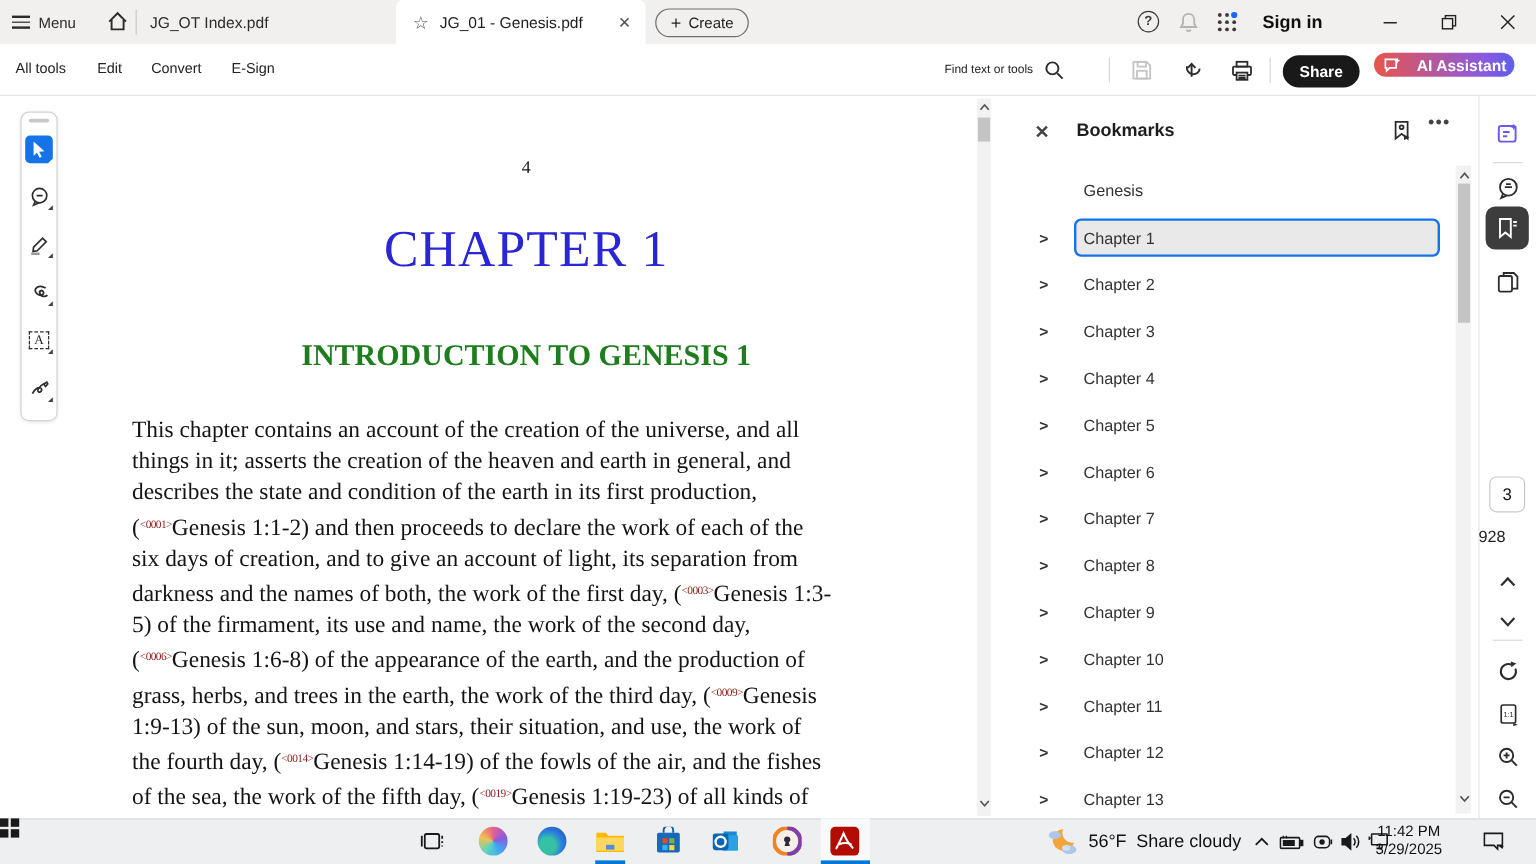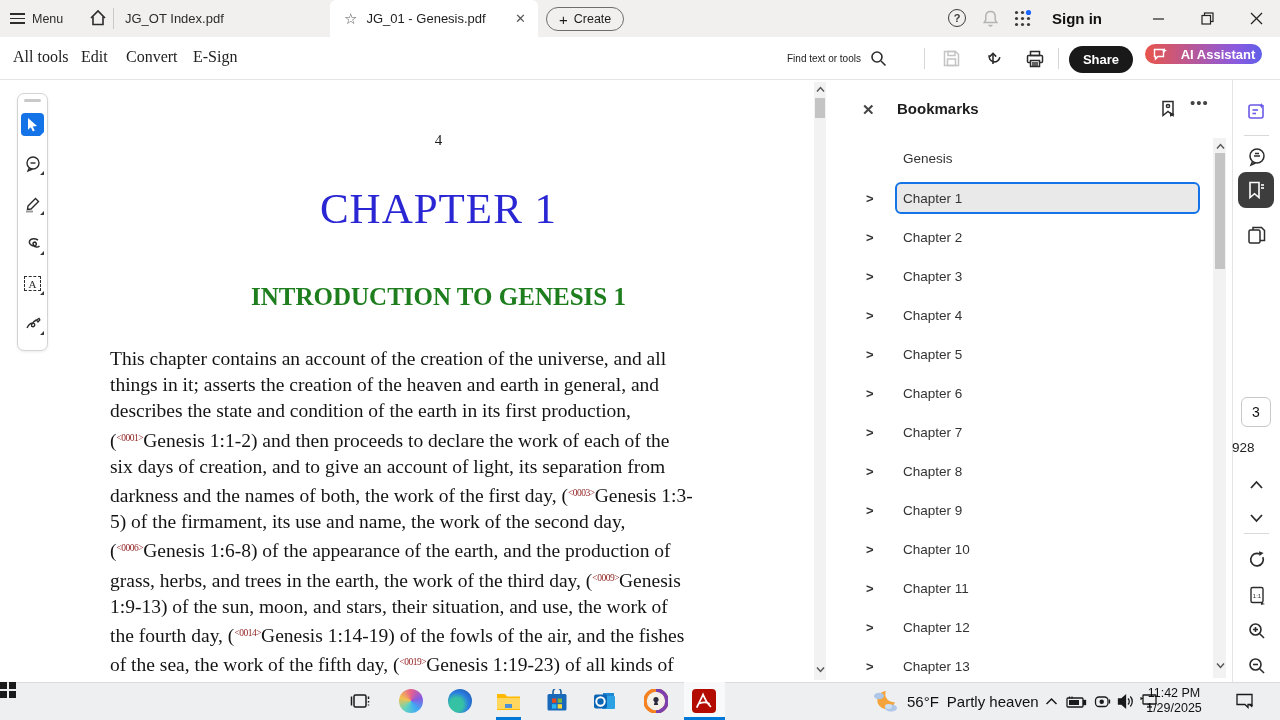--- a/index.html
+++ b/index.html
@@ -22,21 +22,21 @@
   .tab-close { margin-left:auto; margin-right:12px; color:#555; font-size:13px; }
   .create-btn { left:546px; top:7px; height:24px; padding:0 12px; border:1.5px solid #6e6e6e; border-radius:12px; display:flex; align-items:center; gap:6px; font-size:12.5px; color:#1d1d1d; background:#f1f0ef; }
   .qmark { left:948px; top:9px; width:18px; height:18px; border:1.5px solid #3c3c3c; border-radius:50%; font-size:11px; color:#3c3c3c; display:flex; align-items:center; justify-content:center; font-weight:bold; }
   .bell { left:981px; top:9px; }
   .appsgrid { left:1013px; top:9px; }
   .signin { left:1052px; top:0; height:37px; display:flex; align-items:center; font-size:15px; font-weight:700; color:#111; }
   .wbtn { top:0; width:34px; height:37px; display:flex; align-items:center; justify-content:center; color:#222; }
 
   
   .toolbar { left:0; top:37px; width:1280px; height:43px; background:#fff; border-bottom:1px solid #e4e4e4; }
-  .tmenu { top:37px; height:39px; display:flex; align-items:center; font-size:16px; color:#222;font-family:Liberation Serif, serif; }
+  .tmenu { top:37px; height:39px; display:flex; align-items:center; font-size:12px; color:#222; }
   .findgrp { left:787px; top:37px; height:43px; display:flex; align-items:center; gap:8px; font-size:10px; color:#222; }
   .vdiv { top:48px; width:1px; height:21px; background:#d6d6d6; }
   .icobtn { top:37px; height:43px; width:34px; display:flex; align-items:center; justify-content:center; }
   .share-pill { left:1069px; top:46px; width:64px; height:27px; border-radius:14px; background:#191919; color:#fff; font-size:13px; font-weight:700; display:flex; align-items:center; justify-content:center; }
   .ai-pill { left:1145px; top:44px; width:117px; height:20px; border-radius:15px; background:linear-gradient(90deg,#e8554b,#8a5ae0 78%,#5f5fe8); color:#fff; font-size:13px; font-weight:700; display:flex; align-items:center; justify-content:center; gap:12px; }
 
   
   .docarea { left:0; top:80px; width:830px; height:602px; background:#fff; overflow:hidden; }
   .pagecenter { left:110px; width:657px; text-align:center; font-family:"Liberation Serif", serif; }
   .pagenum { top:132px; font-size:15px; color:#1a1a1a; }
@@ -558,21 +558,21 @@
   <div class="abs weather">
     <span>
       <svg width="27" height="25" viewBox="0 0 27 25">
         <path d="M14 2 a9 9 0 1 0 9 11 a8 8 0 0 1 -9-11z" fill="#f5a33b"></path>
         <ellipse cx="7" cy="7" rx="5" ry="3.2" fill="#aec6e8"></ellipse>
         <ellipse cx="19" cy="19" rx="6" ry="3.6" fill="#aec6e8"></ellipse>
         <ellipse cx="16.5" cy="17.5" rx="3.5" ry="2.4" fill="#cfdff2"></ellipse>
       </svg>
     </span>
     <span>56°F</span>
-    <span>Partly heaven</span>
+    <span>Share cloudy</span>
   </div>
 
   <div class="abs tray-ic" style="left:1040px;width:22px">
     <svg width="13" height="9" viewBox="0 0 13 9" fill="none" stroke="#1a1a1a" stroke-width="1.5">
         <polyline points="1.5,7 6.5,2 11.5,7"></polyline>
       </svg>
   </div>
   <div class="abs tray-ic" style="left:1063px;width:26px">
     <svg width="21" height="13" viewBox="0 0 21 13" fill="none" stroke="#1a1a1a" stroke-width="1.3">
       <rect x="1" y="3" width="16" height="9" rx="1"></rect>
@@ -599,21 +599,21 @@
     <svg width="19" height="16" viewBox="0 0 19 16" fill="none" stroke="#1a1a1a" stroke-width="1.3">
       <rect x="3" y="2" width="13" height="9" rx="0.5"></rect>
         <line x1="7" y1="14" x2="12" y2="14"></line>
         <line x1="9.5" y1="11" x2="9.5" y2="14"></line>
       <path d="M1 4 v3 M1 5.5 h2" stroke-width="1.1"></path>
     </svg>
   </div>
 
   <div class="abs clock">
     <div>11:42 PM</div>
-    <div>1/29/2025</div>
+    <div>3/29/2025</div>
   </div>
 
   <div class="abs tray-ic" style="left:1228px;width:34px">
     <svg width="20" height="18" viewBox="0 0 20 18" fill="none" stroke="#1a1a1a" stroke-width="1.3">
       <path d="M2 2.5 h15 v10 h-4 l0 3 -3-3 h-8 z"></path>
       <path d="M13.5 12.5 l3.5 3 1-2.5z" fill="#1a1a1a" stroke="none"></path>
     </svg>
   </div>
 
 </div>

